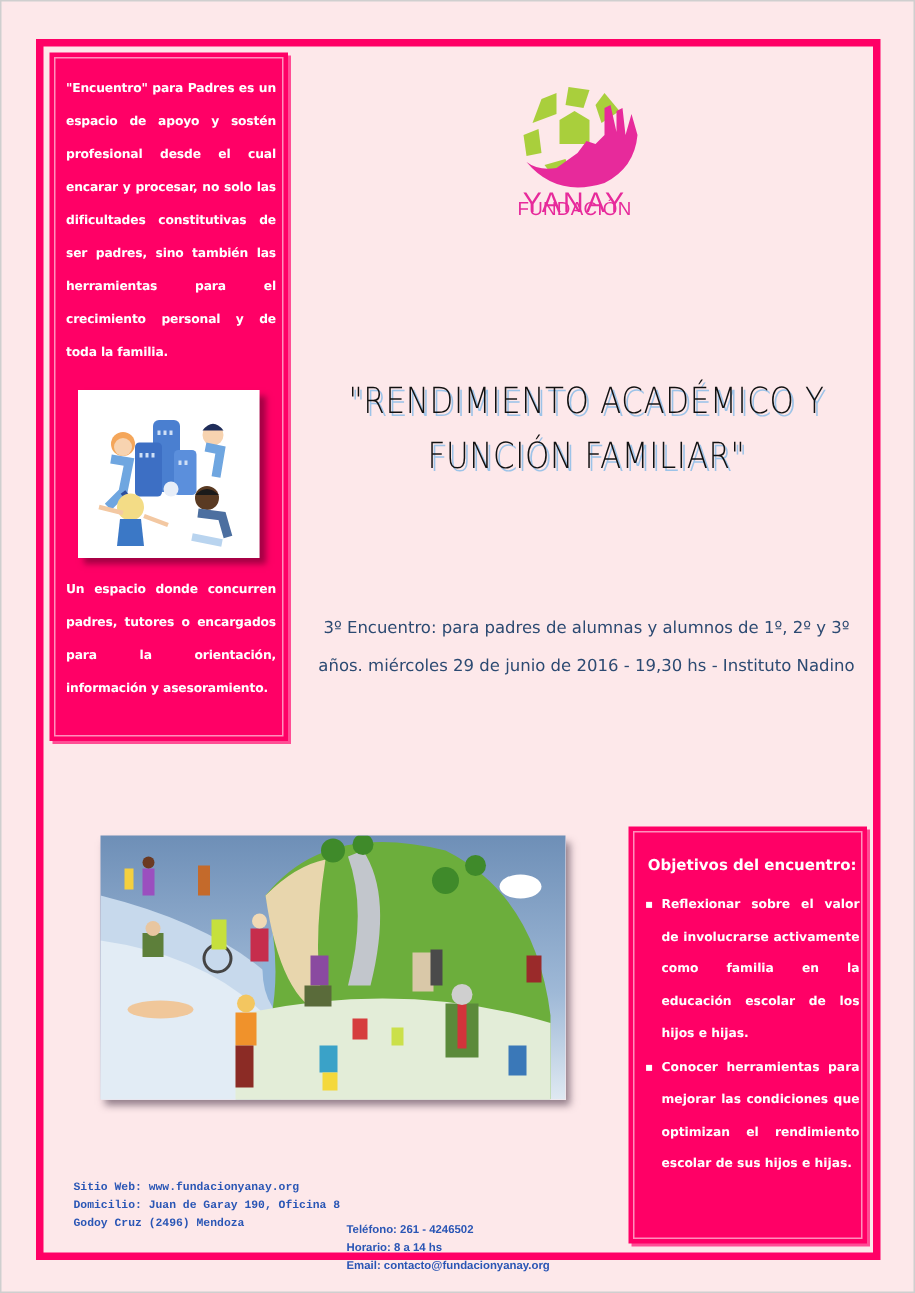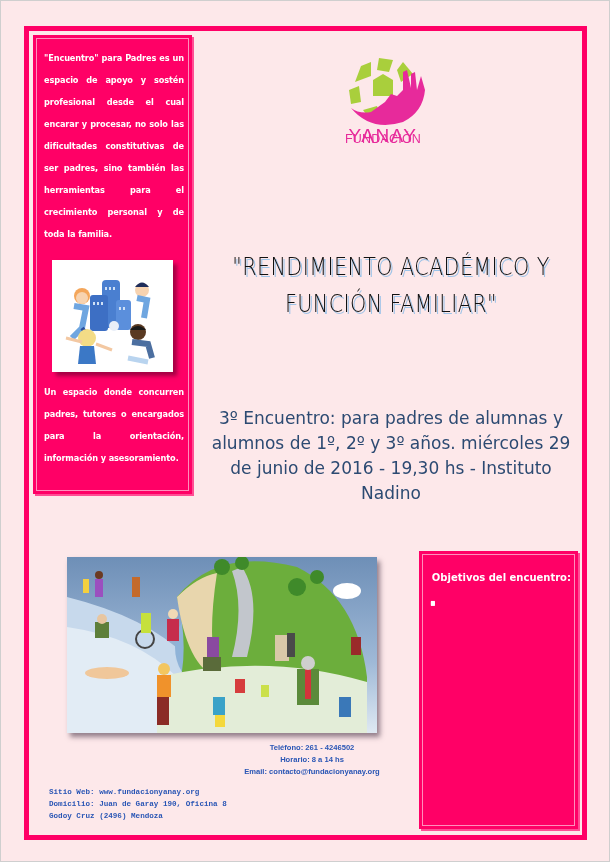--- a/index.html
+++ b/index.html
@@ -91,38 +91,38 @@
     color: #111;
     letter-spacing: 0.5px;
     text-shadow: 2px 2px 0 #9cc3e8;
     transform: scaleX(0.86);
   }
   .event-info {
     position: absolute; left: 205px; top: 405px; width: 370px;
     text-align: center;
     color: #2c4a72;
     font-family: "DejaVu Sans", sans-serif;
-    font-size: 17px;
+    font-size: 11px;
     line-height: 25px;
     font-weight: normal;
   }
 
   .people-img {
     position: absolute; left: 66px; top: 556px; width: 310px; height: 176px;
     box-shadow: 3px 4px 5px rgba(60,40,60,0.55);
     overflow: hidden;
     background: linear-gradient(180deg, #6e8fb7 0%, #9fb9d7 60%, #dfe9f2 100%);
   }
 
   .footer {
     position: absolute; color: #2a56b5; font-family: "Liberation Sans", sans-serif;
     font-weight: bold; font-size: 7.6px; line-height: 12px;
   }
   .footer-left { left: 48px; top: 785px; font-family: Liberation Mono, monospace; }
-  .footer-right { left: 230px; top: 741px; width: 162px; text-align: center; }
+  .footer-right { left: 230px; top: 813px; width: 162px; text-align: left; }
 </style>
 </head>
 <body>
 
 <div class="frame"></div>
 
 <div class="pink-box left-box"></div>
 <p class="box-text left-top-text">"Encuentro" para Padres es un espacio de apoyo y sostén profesional desde el cual encarar y procesar, no solo las dificultades constitutivas de ser padres, sino también las herramientas para el crecimiento personal y de toda la familia.</p>
 
 <div class="kids-img">
@@ -224,22 +224,22 @@
         <circle cx="241" cy="106" r="7" fill="#cfcfcf"></circle>
       <rect x="272" y="140" width="12" height="20" fill="#3a78b8"></rect>
         <rect x="284" y="80" width="10" height="18" fill="#9a2a2a"></rect>
     </g>
   </svg>
 </div>
 
 <div class="pink-box right-box"></div>
 <div class="obj-title">Objetivos del encuentro:</div>
 <ul class="obj-list">
-  <li><span class="bullet">▪</span></li>
-  <li><span class="bullet">▪</span></li>
+  <li><span class="bullet">▪</span><span>Reflexionar sobre el valor de involucrarse activamente como familia en la educación escolar de los hijos e hijas.</span></li>
+  <li><span class="bullet">▪</span><span>Conocer herramientas para mejorar las condiciones que optimizan el rendimiento escolar de sus hijos e hijas.</span></li>
 </ul>
 
 <div class="footer footer-left">
   <div>Sitio Web: www.fundacionyanay.org</div>
   <div>Domicilio: Juan de Garay 190, Oficina 8</div>
   <div>Godoy Cruz (2496) Mendoza</div>
 </div>
 <div class="footer footer-right">
   <div>Teléfono: 261 - 4246502</div>
   <div>Horario:  8 a 14 hs</div>

